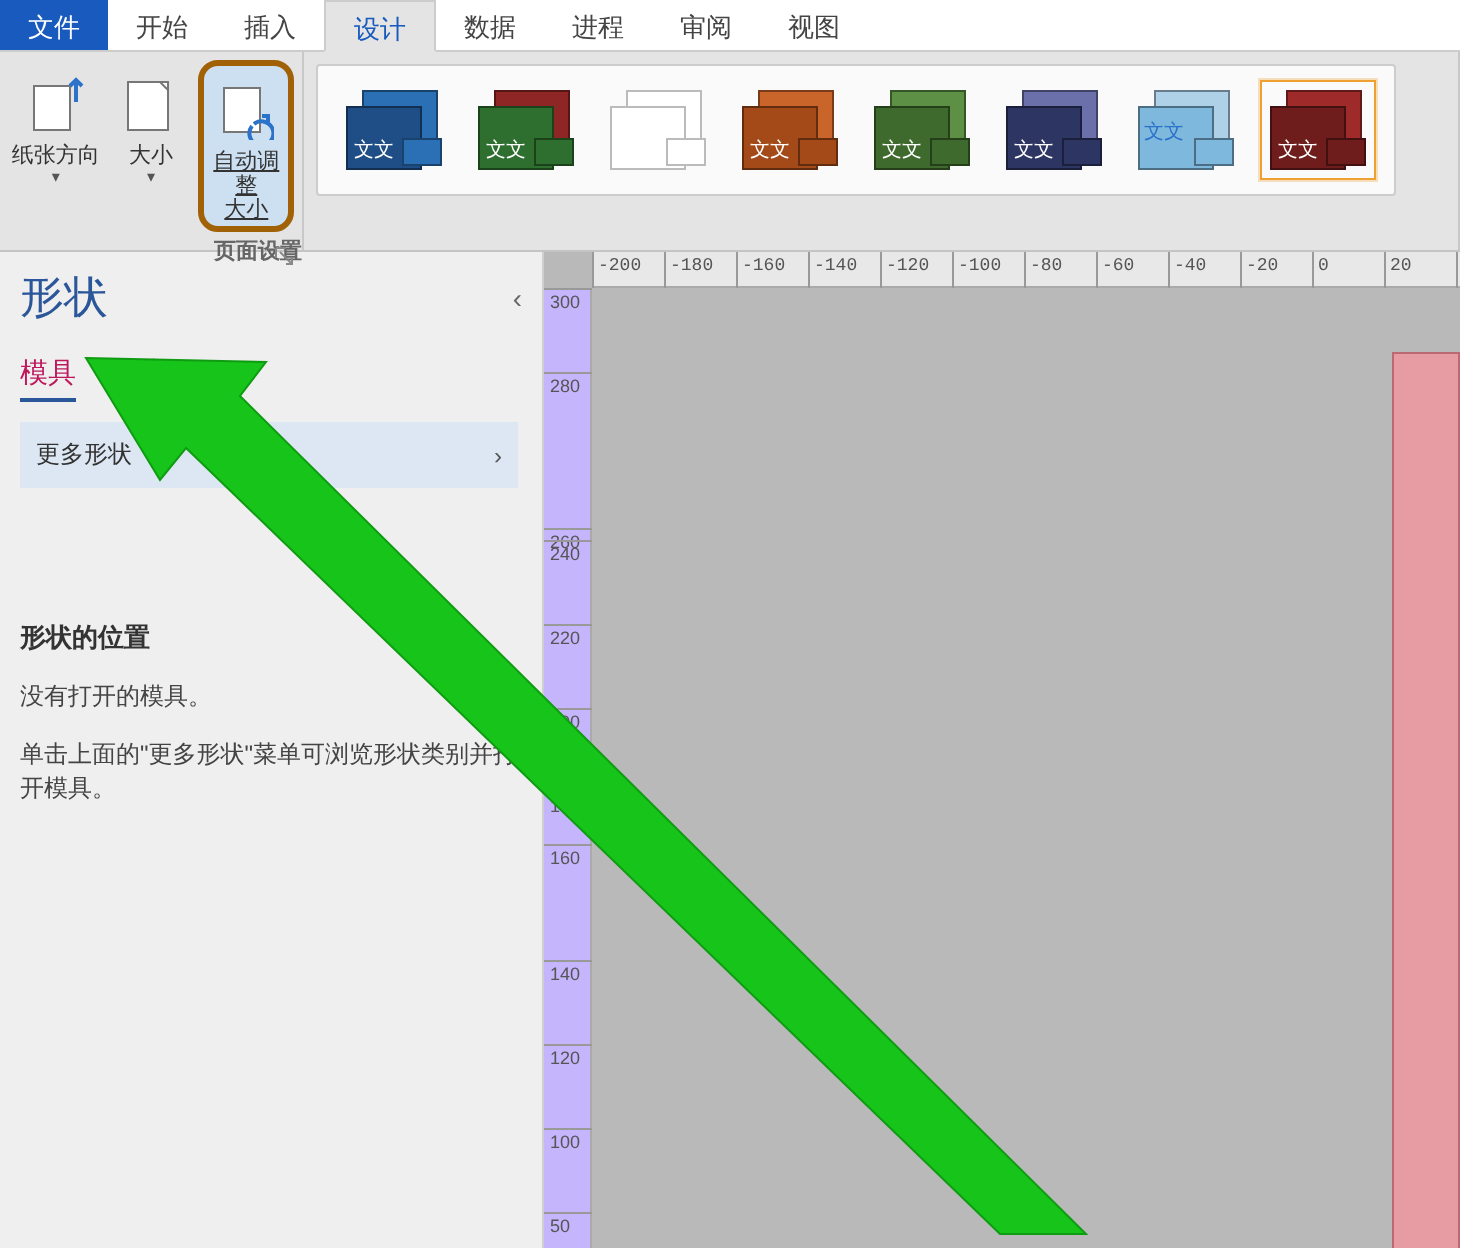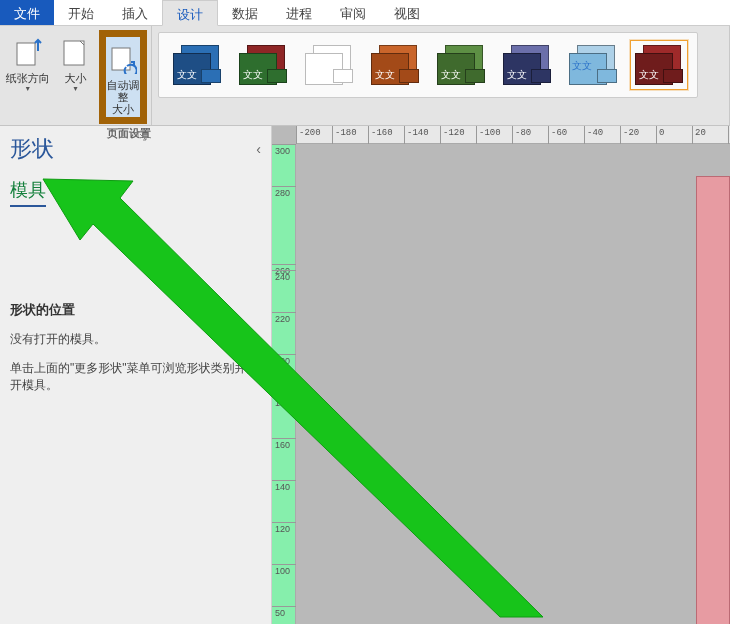--- a/index.html
+++ b/index.html
@@ -83,22 +83,23 @@
     width: 48px;
     padding: 2px 0;
     font-size: 11px;
     color: #333;
     cursor: pointer;
     line-height: 1.1;
     text-align: center;
   }
   .big-btn.active {
     background: #cde0f2;
-    border: 7px solid #a16207;
-    border-radius: 0;
+    border: 3px solid #a16207;
+    border-radius: 10px;
+    text-decoration: underline;
   }
   .big-btn .icon-wrap {
     height: 40px;
     display: flex;
     align-items: center;
     justify-content: center;
   }
   .drop-tri {
     font-size: 8px;
     color: #555;
@@ -154,56 +155,56 @@
     padding: 8px 6px 6px 10px;
   }
   .shapes-title-row { display:flex; align-items:center; justify-content:space-between; margin-bottom:6px;}
   .shapes-title {
     color: #2b579a;
     font-size: 22px;
     font-family: "DengXian Light","Microsoft YaHei";
   }
   .collapse-chev { color:#666; font-size:14px; padding:4px; cursor:pointer;}
   .pane-tabs { display:flex; gap:18px; margin: 8px 0 10px 0;}
-  .pane-tab { color:#15803d; font-size:18px; cursor:pointer; padding-bottom:3px;}
+  .pane-tab { color:#be185d; font-size:14px; cursor:pointer; padding-bottom:3px;}
   .pane-tab.active { border-bottom:2px solid #2b579a;}
   .more-shapes-row {
     background:#dde7f3;
     padding:8px 8px;
     color:#333;
     display:flex;
     align-items:center;
     justify-content:space-between;
     cursor:pointer;
     margin-right:6px;
   }
   .more-shapes-row .chev { color:#555; }
   .stub-line { height:60px; }
-  .pos-title { font-size:13px; font-weight:bold; color:#333; margin-top:24px;}
+  .pos-title { font-size:13px; font-weight:bold; color:#333; margin-top:6px;}
   .pos-text  { font-size:12px; color:#444; margin-top:12px; line-height:1.4;}
   
   .canvas-area {
     flex: 1;
     position: relative;
     background: #b9b9b9;
     overflow: hidden;
   }
   .h-ruler {
     position:absolute; top:0; left:24px; right:0; height:18px;
     background:#e8e8e8; border-bottom:1px solid #aaa;
     font-size:9px; color:#555;
   }
   .h-ruler .tick {
     position:absolute; top:0; height:18px;
     border-left:1px solid #999;
   }
   .h-ruler .tick span{ position:absolute; top:2px; left:2px;font-family:Liberation Mono, monospace; }
   .v-ruler {
     position:absolute; top:18px; left:0; width:24px; bottom:0;
-    background:#86efac; border-right:1px solid #aaa;
+    background:#c4b5fd; border-right:1px solid #aaa;
     font-size:9px; color:#555;
   }
   .v-ruler .tick{
     position:absolute; left:0; width:24px;
     border-top:1px solid #999;
   }
   .v-ruler .tick span{ position:absolute; left:3px; top:1px;}
   .canvas-main{
     position:absolute; top:18px; left:24px; right:0; bottom:0;
     background:#b9b9b9;
@@ -341,20 +342,24 @@
     <div class="shapes-title-row">
       <div class="shapes-title">形状</div>
       <div class="collapse-chev">
         <span>‹</span>
       </div>
     </div>
     <div class="pane-tabs">
       <div class="pane-tab active">模具</div>
       <div class="pane-tab">搜索</div>
     </div>
+    <div class="more-shapes-row">
+      <span>更多形状</span>
+      <span class="chev">›</span>
+    </div>
     <div class="stub-line"></div>
     <div class="pos-title">形状的位置</div>
     <div class="pos-text">没有打开的模具。</div>
     <div class="pos-text">单击上面的"更多形状"菜单可浏览形状类别并打开模具。</div>
   </div>
 
   <div class="canvas-area">
     <div class="h-ruler" id="h-ruler">
         <div class="tick" style="left: 0px;">
           <span>-200</span>
@@ -409,21 +414,21 @@
         </div>
         <div class="tick" style="top: 168px;">
           <span>220</span>
         </div>
         <div class="tick" style="top: 210px;">
           <span>200</span>
         </div>
         <div class="tick" style="top: 252px;">
           <span>180</span>
         </div>
-        <div class="tick" style="top: 294px;">
+        <div class="tick" style="top: 278px;">
           <span>160</span>
         </div>
         <div class="tick" style="top: 336px;">
           <span>140</span>
         </div>
         <div class="tick" style="top: 378px;">
           <span>120</span>
         </div>
         <div class="tick" style="top: 420px;">
           <span>100</span>

